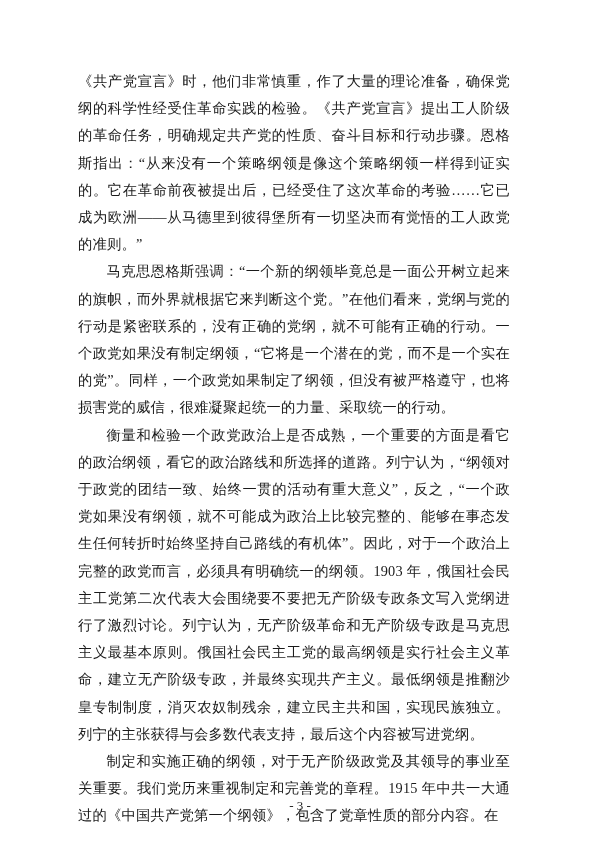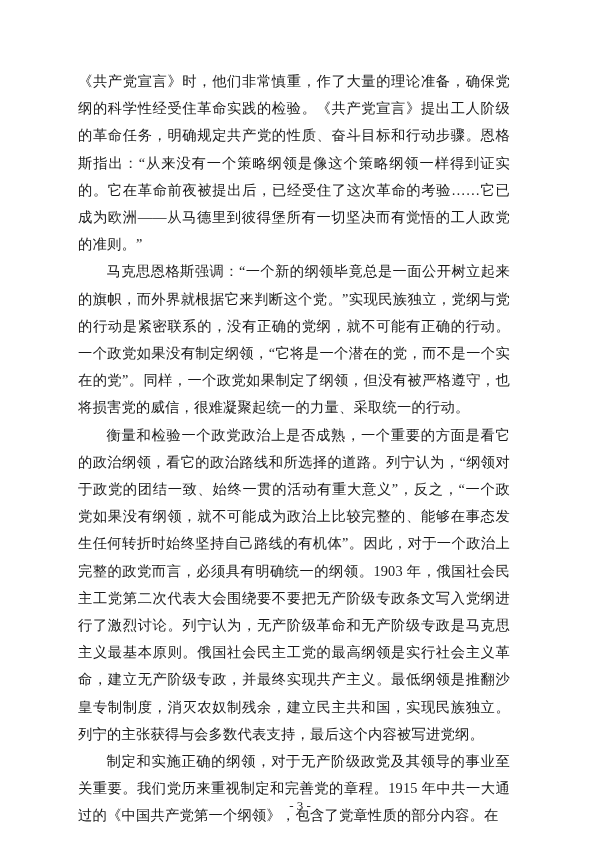--- a/index.html
+++ b/index.html
@@ -46,18 +46,18 @@
     color: #1a1a1a;
     font-family: "Liberation Serif", "DejaVu Serif", serif;
   }
 </style>
 </head>
 <body>
 
 <div class="page">
   <div class="content">
     <p class="para">《共产党宣言》时，他们非常慎重，作了大量的理论准备，确保党纲的科学性经受住革命实践的检验。《共产党宣言》提出工人阶级的革命任务，明确规定共产党的性质、奋斗目标和行动步骤。恩格斯指出：“从来没有一个策略纲领是像这个策略纲领一样得到证实的。它在革命前夜被提出后，已经受住了这次革命的考验……它已成为欧洲——从马德里到彼得堡所有一切坚决而有觉悟的工人政党的准则。”</p>
-    <p class="para indent">马克思恩格斯强调：“一个新的纲领毕竟总是一面公开树立起来的旗帜，而外界就根据它来判断这个党。”实现民族独立，党纲与党的行动是紧密联系的，没有正确的党纲，就不可能有正确的行动。一个政党如果没有制定纲领，“它将是一个潜在的党，而不是一个实在的党”。同样，一个政党如果制定了纲领，但没有被严格遵守，也将损害党的威信，很难凝聚起统一的力量、采取统一的行动。</p>
+    <p class="para indent">马克思恩格斯强调：“一个新的纲领毕竟总是一面公开树立起来的旗帜，而外界就根据它来判断这个党。”在他们看来，党纲与党的行动是紧密联系的，没有正确的党纲，就不可能有正确的行动。一个政党如果没有制定纲领，“它将是一个潜在的党，而不是一个实在的党”。同样，一个政党如果制定了纲领，但没有被严格遵守，也将损害党的威信，很难凝聚起统一的力量、采取统一的行动。</p>
     <p class="para indent">衡量和检验一个政党政治上是否成熟，一个重要的方面是看它的政治纲领，看它的政治路线和所选择的道路。列宁认为，“纲领对于政党的团结一致、始终一贯的活动有重大意义”，反之，“一个政党如果没有纲领，就不可能成为政治上比较完整的、能够在事态发生任何转折时始终坚持自己路线的有机体”。因此，对于一个政治上完整的政党而言，必须具有明确统一的纲领。1903 年，俄国社会民主工党第二次代表大会围绕要不要把无产阶级专政条文写入党纲进行了激烈讨论。列宁认为，无产阶级革命和无产阶级专政是马克思主义最基本原则。俄国社会民主工党的最高纲领是实行社会主义革命，建立无产阶级专政，并最终实现共产主义。最低纲领是推翻沙皇专制制度，消灭农奴制残余，建立民主共和国，实现民族独立。列宁的主张获得与会多数代表支持，最后这个内容被写进党纲。</p>
     <p class="para indent">制定和实施正确的纲领，对于无产阶级政党及其领导的事业至关重要。我们党历来重视制定和完善党的章程。1915 年中共一大通过的《中国共产党第一个纲领》，包含了党章性质的部分内容。在</p>
   </div>
   <div class="page-number">- 3 -</div>
 </div>
 
 </body></html>

